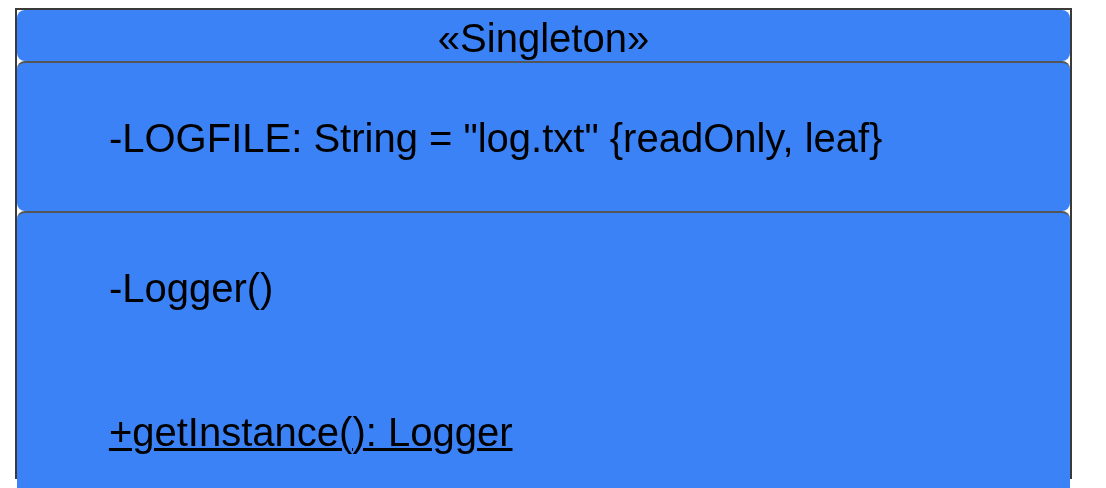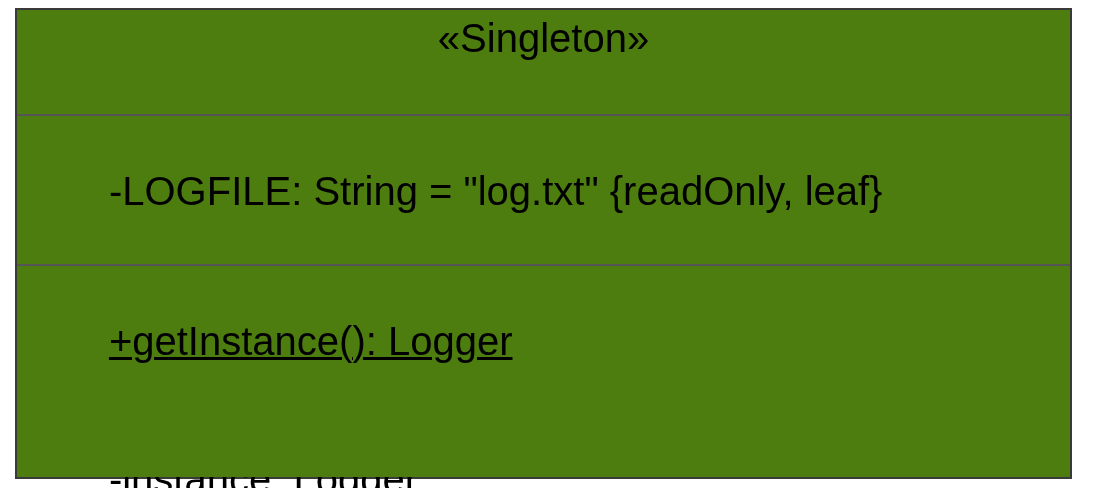--- a/index.html
+++ b/index.html
@@ -31,21 +31,22 @@
     height: 471px;
     box-sizing: border-box;
     background: #ffffff;
     border: 2px solid #3a3a3a;
     display: flex;
     flex-direction: column;
   }
 
   .compartment {
     box-sizing: border-box;
-    background: #4d7c0f;
+    background: #3b82f6;
+    border-radius: 8px;
   }
 
   .compartment + .compartment {
     border-top: 2px solid #555555;
   }
 
   
   .cmp-header {
     height: 104px;
     display: flex;
@@ -114,20 +115,23 @@
       </div>
       <div class="feature">
         <span class="feature-text">-writer: PrinterWriter</span>
       </div>
       <div class="feature static">
         <span class="feature-text">-instance: Logger</span>
       </div>
     </div>
 
     <div class="compartment cmp-operations">
+      <div class="feature">
+        <span class="feature-text">-Logger()</span>
+      </div>
       <div class="feature static">
         <span class="feature-text">+getInstance(): Logger</span>
       </div>
 
     </div>
 
   </div>
 </div>
 
 </body></html>

